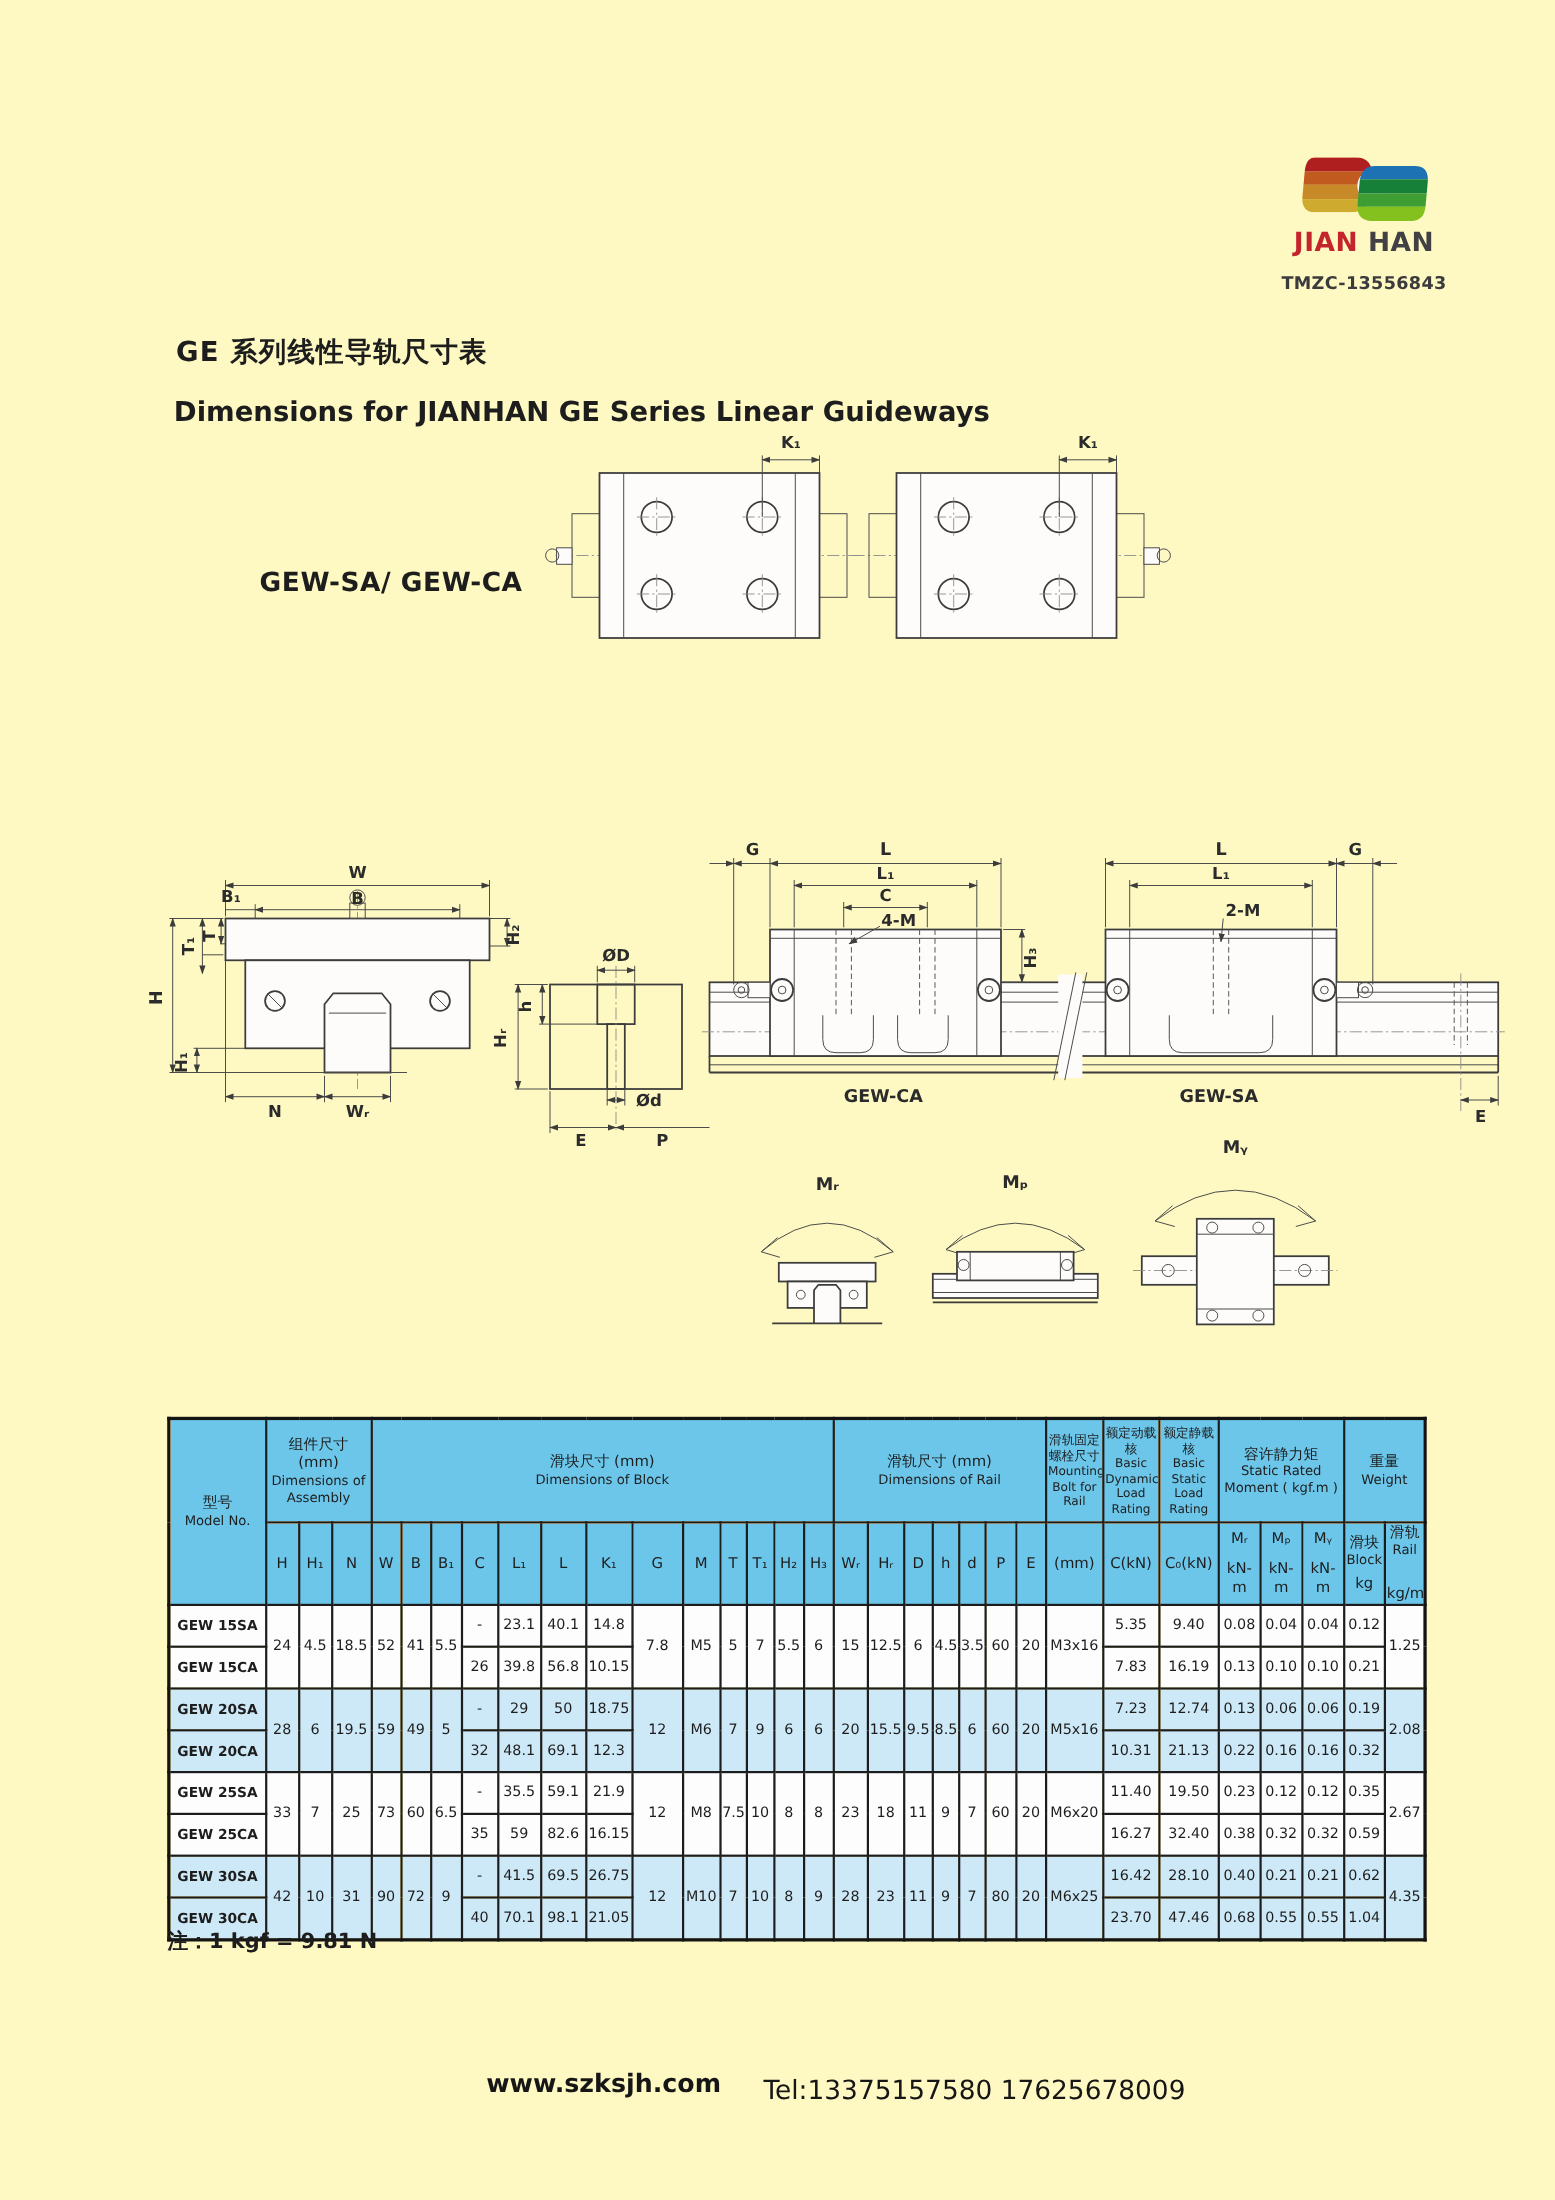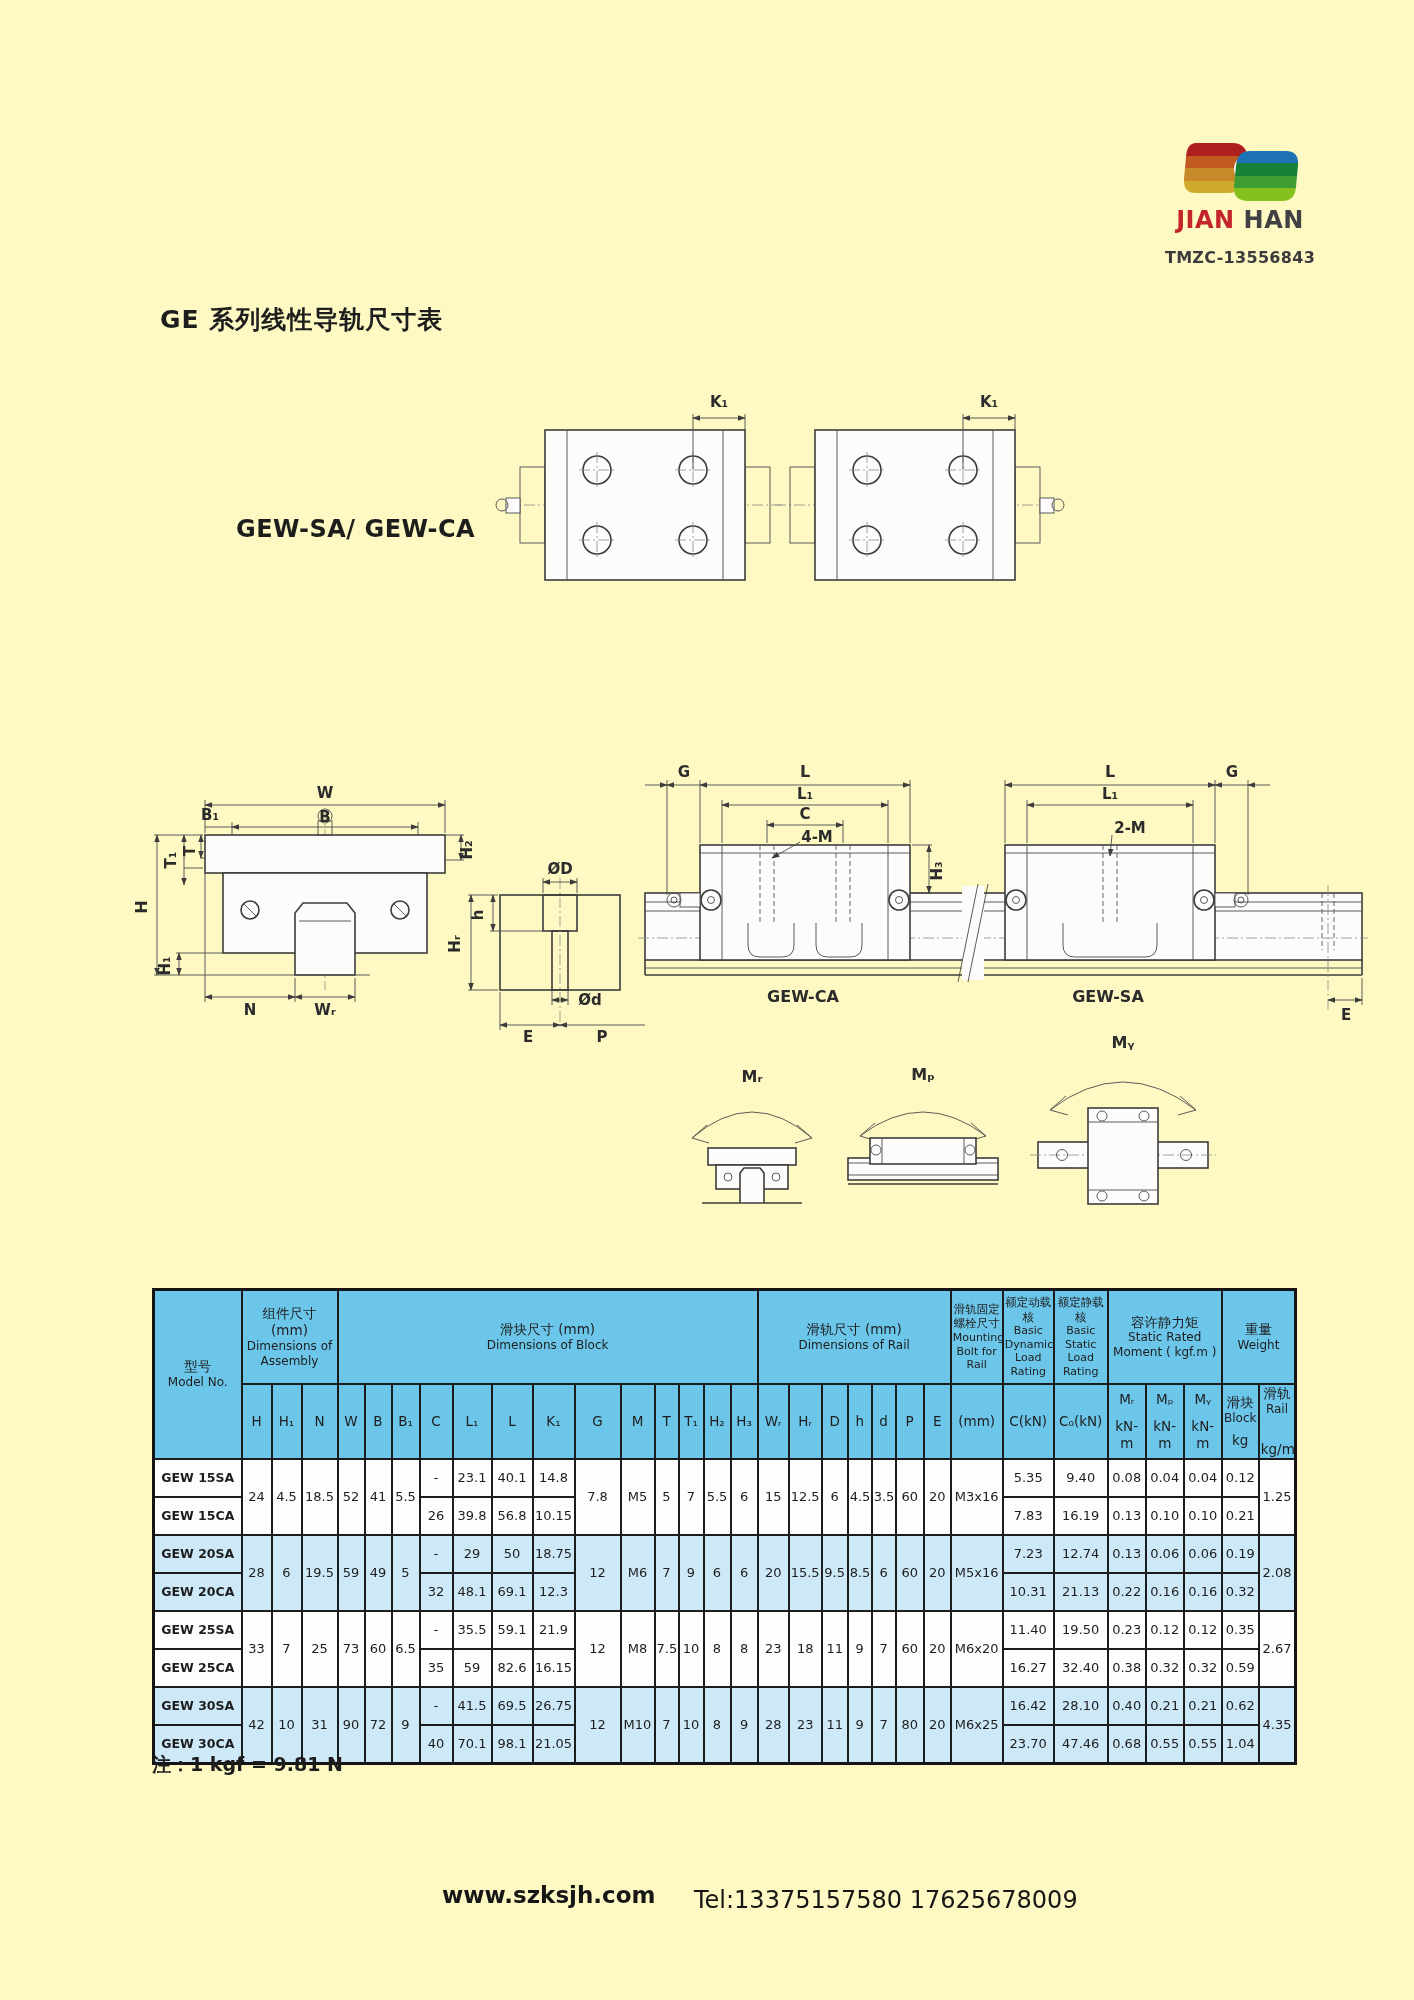--- a/index.html
+++ b/index.html
@@ -83,20 +83,21 @@
       <rect x="52" y="45" width="66" height="13" fill="#85c11e"></rect>
     </g>
   </svg>
   <div class="logo-brand">
     <span class="jian">JIAN</span>
     <span class="han">HAN</span>
   </div>
   <div class="logo-code">TMZC-13556843</div>
 
   <div class="abs title-cn">GE 系列线性导轨尺寸表</div>
+  <div class="abs title-en">Dimensions for JIANHAN GE Series Linear Guideways</div>
   <div class="abs series">GEW-SA/ GEW-CA</div>
 
   <svg class="diagram" viewBox="0 0 1270 820">
     <defs>
       <pattern id="hatch" width="7" height="7" patternUnits="userSpaceOnUse" patternTransform="rotate(45)">
         <line x1="0" y1="0" x2="0" y2="7" stroke="#6a6a6a" stroke-width="1"></line>
       </pattern>
       <marker id="ar" viewBox="0 0 10 10" refX="9" refY="5" markerWidth="9" markerHeight="9" orient="auto-start-reverse">
         <path d="M0,1.5 L10,5 L0,8.5 z" fill="#3c3c3c"></path>
       </marker>

